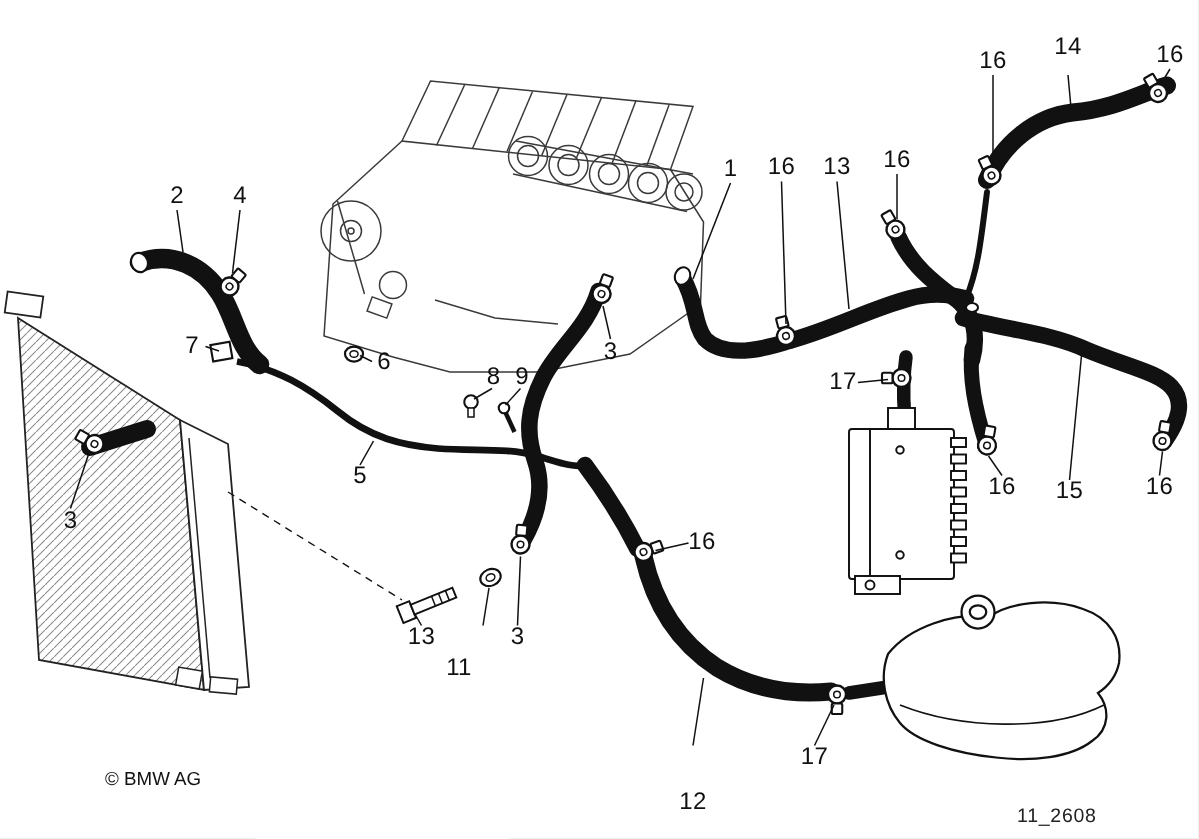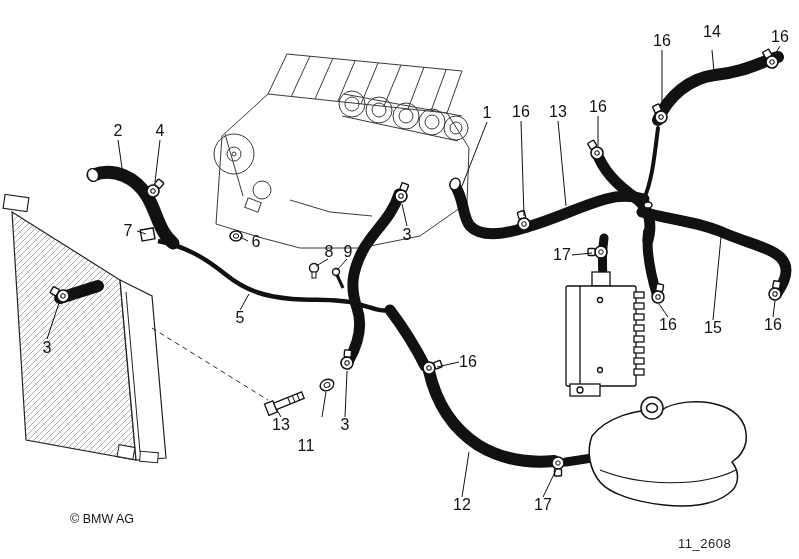--- a/index.html
+++ b/index.html
@@ -251,20 +251,20 @@
       <div class="callout" style="left: 562px; top: 255px;">17</div>
       <div class="callout" style="left: 240px; top: 318px;">5</div>
       <div class="callout" style="left: 47px; top: 348px;">3</div>
       <div class="callout" style="left: 668px; top: 325px;">16</div>
       <div class="callout" style="left: 713px; top: 328px;">15</div>
       <div class="callout" style="left: 773px; top: 325px;">16</div>
       <div class="callout" style="left: 281px; top: 425px;">13</div>
       <div class="callout" style="left: 306px; top: 425px; margin-top: 21px;">11</div>
       <div class="callout" style="left: 345px; top: 425px;">3</div>
       <div class="callout" style="left: 468px; top: 362px;">16</div>
-      <div class="callout" style="left: 462px; top: 505px;">12</div>
+      <div class="callout" style="left: 462px; top: 535px;">12</div>
       <div class="callout" style="left: 543px; top: 505px;">17</div>
     </div>
 
   <div class="copyright">© BMW AG</div>
   <div class="drawing-number">11_2608</div>
 
 </div>
 
 </body></html>

